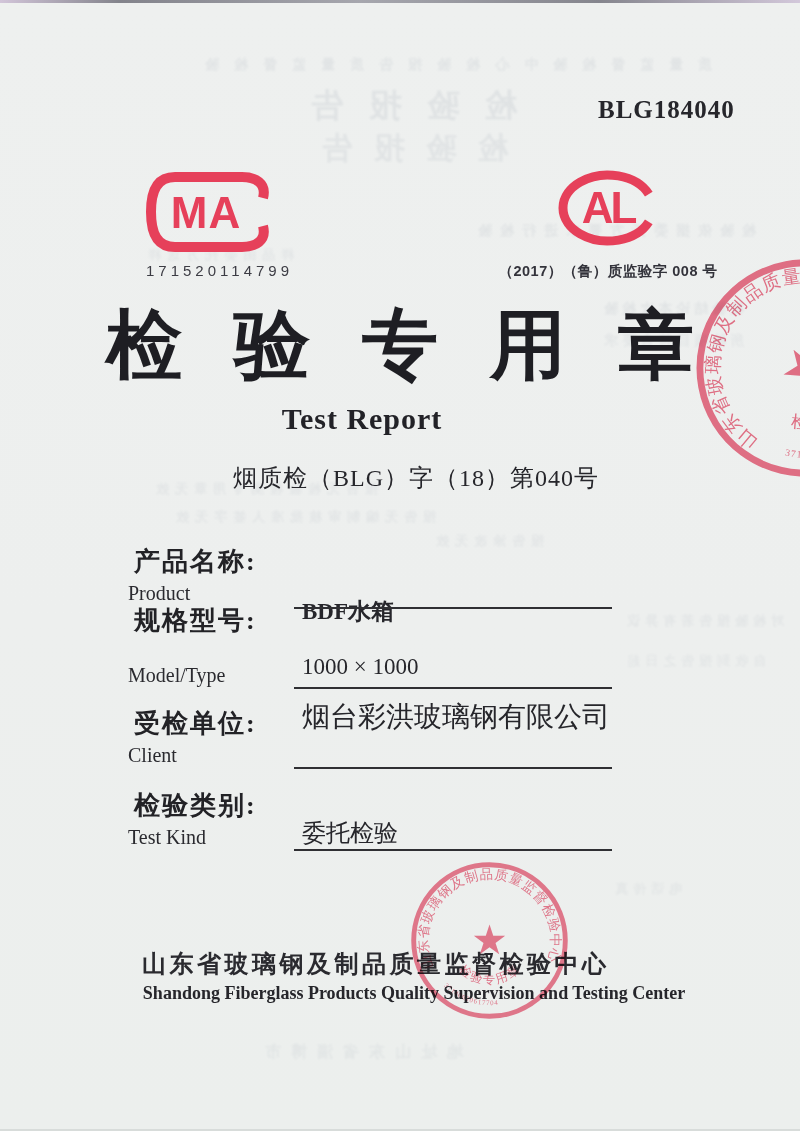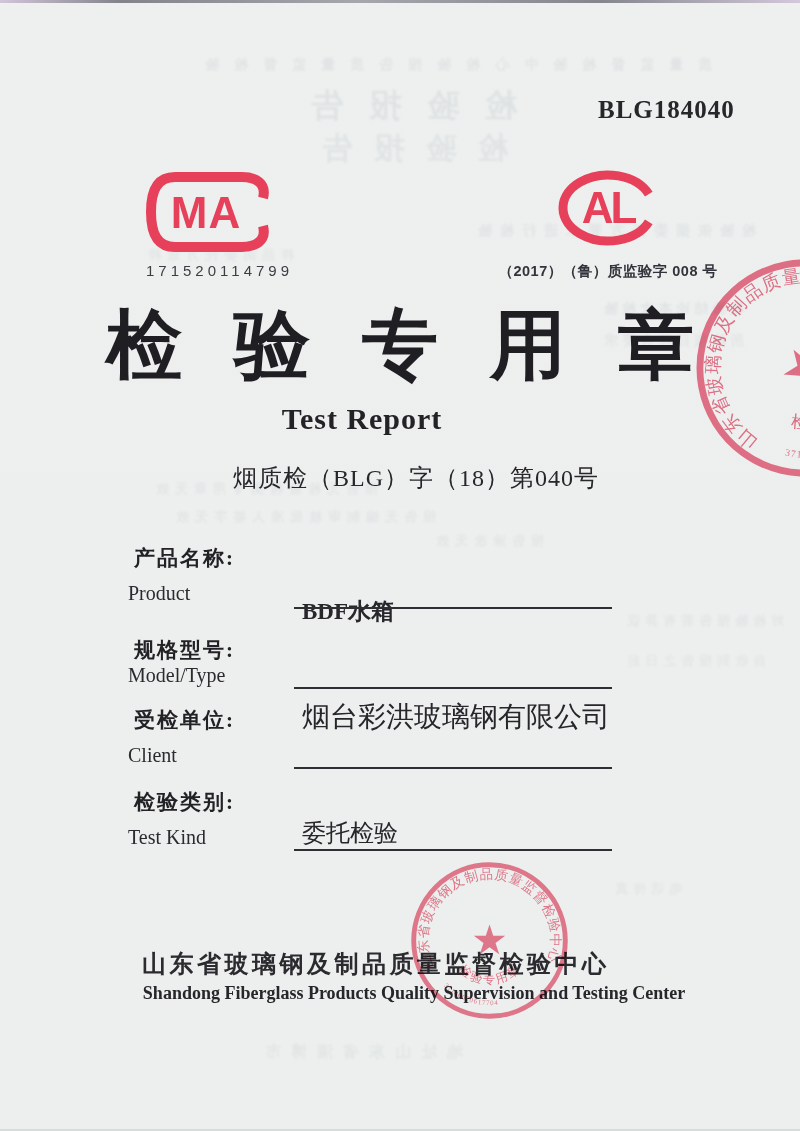--- a/index.html
+++ b/index.html
@@ -27,21 +27,21 @@
   .cal-block{top:166px;left:496px;width:224px;text-align:center;}
   .cal-approval{margin-top:8px;font-family:"Liberation Sans",sans-serif;font-weight:bold;
     font-size:14.5px;letter-spacing:.5px;color:#33333b;white-space:nowrap;}
   
   .title-zh{top:303px;left:0;width:800px;text-align:center;
     font-family:"Liberation Sans",sans-serif;font-weight:bold;font-size:76px;line-height:1.1;
     letter-spacing:52px;text-indent:52px;color:#1e1e23;white-space:nowrap;}
   .title-en{top:402px;left:0;width:724px;text-align:center;font-weight:bold;font-size:30px;color:#222227;letter-spacing:1px;}
   .doc-no{top:462px;left:16px;width:800px;text-align:center;font-size:24px;color:#26262b;letter-spacing:1px;}
   
-  .f-zh{left:134px;font-weight:bold;font-size:21px;color:#222226;letter-spacing:2px;}
+  .f-zh{left:134px;font-weight:bold;font-size:26px;color:#222226;letter-spacing:2px;}
   .f-en{left:128px;font-size:20px;color:#2a2a2f;}
   .f-val{left:302px;width:306px;font-size:23px;color:#26262b;white-space:nowrap;}
   .f-val.bold{font-weight:bold;}
   .f-line{left:294px;width:318px;height:2px;background:#2f2f33;}
   
   .org-zh{top:948px;left:0;width:748px;text-align:center;font-weight:bold;font-size:24px;
     letter-spacing:3.5px;text-indent:3.5px;color:#2a2a2f;white-space:nowrap;}
   .org-en{top:983px;left:0;width:800px;text-align:center;font-weight:bold;font-size:18px;color:#26262b;margin-left:14px;}
   
   .stamp{mix-blend-mode:multiply;pointer-events:none;}
@@ -96,22 +96,23 @@
 
   <div class="abs title-zh">检验专用章</div>
   <div class="abs title-en">Test Report</div>
   <div class="abs doc-no">烟质检（BLG）字（18）第040号</div>
 
   <div class="abs f-zh" style="top:544px">产品名称:</div>
   <div class="abs f-en" style="top:582px">Product</div>
   <div class="abs f-val bold" style="top:596px">BDF水箱</div>
   <div class="abs f-line" style="top:607px"></div>
 
-  <div class="abs f-zh" style="top:636px">规格型号:</div>
+  <div class="abs f-zh" style="top:603px">规格型号:</div>
   <div class="abs f-en" style="top:664px">Model/Type</div>
+  <div class="abs f-val" style="top:654px">1000 × 1000</div>
   <div class="abs f-line" style="top:687px"></div>
 
   <div class="abs f-zh" style="top:706px">受检单位:</div>
   <div class="abs f-en" style="top:744px">Client</div>
   <div class="abs f-val" style="top:698px;font-size:28px">烟台彩洪玻璃钢有限公司</div>
   <div class="abs f-line" style="top:767px"></div>
 
   <div class="abs f-zh" style="top:788px">检验类别:</div>
   <div class="abs f-en" style="top:826px">Test Kind</div>
   <div class="abs f-val" style="top:817px;font-size:24px">委托检验</div>

